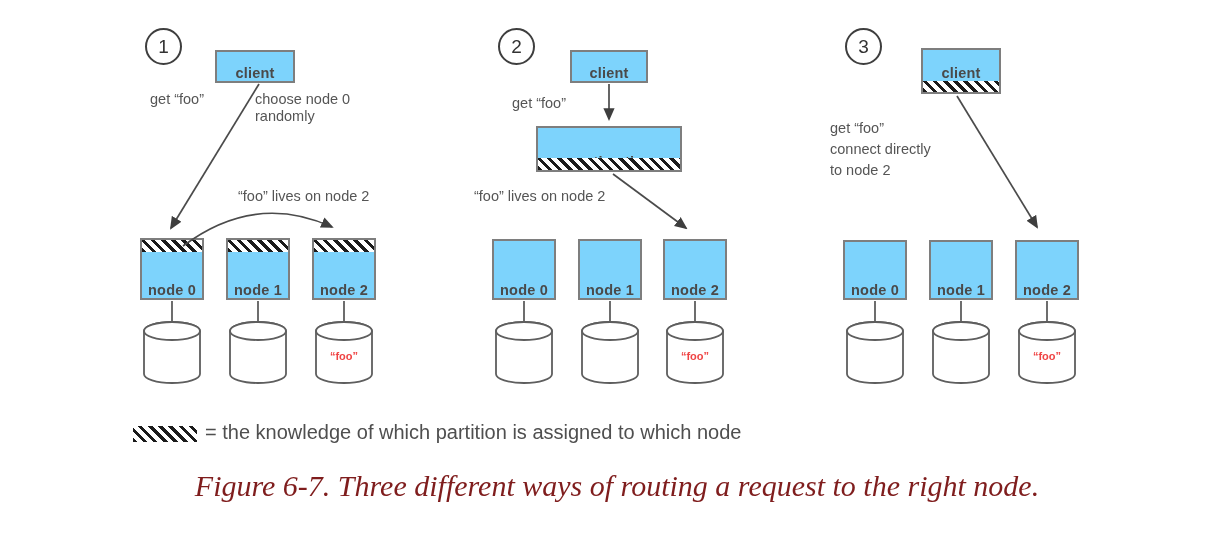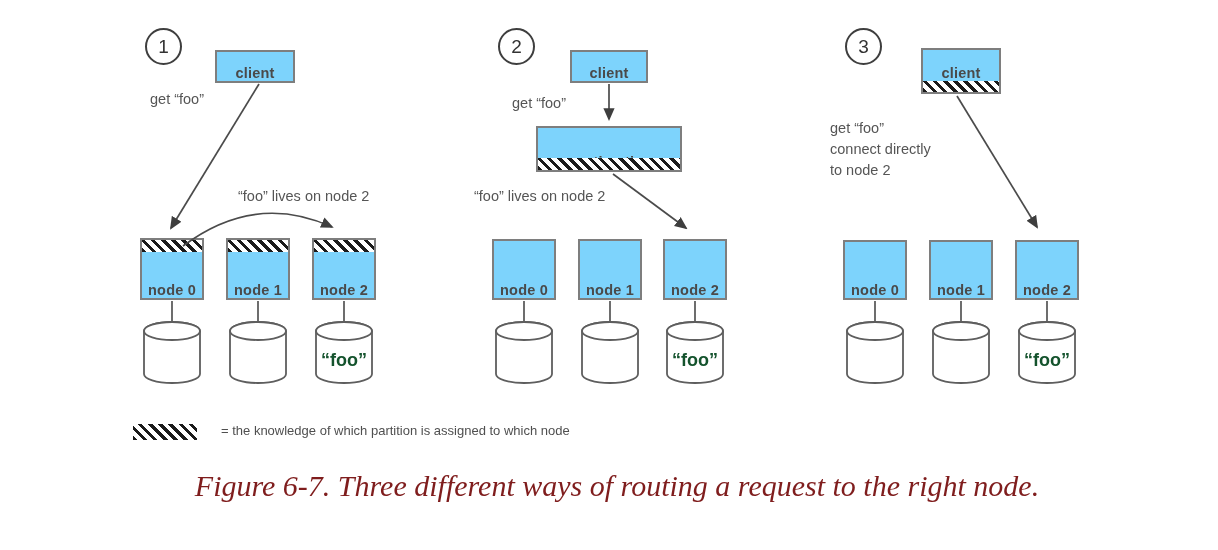--- a/index.html
+++ b/index.html
@@ -24,27 +24,27 @@
     position:absolute; width:33px; height:33px; border:2.5px solid #3e3e3e;
     border-radius:50%; display:flex; align-items:center; justify-content:center;
     font-size:19px; color:#333; background:#fff; z-index:1;
   }
   .note {
     position:absolute; font-size:14.5px; color:#555; line-height:17px;
     white-space:pre-line; z-index:3;
   }
   .note.right { text-align:left; }
   .cyl-label {
-    position:absolute; font-size:18px; color:#14532d; text-align:center;
+    position:absolute; font-size:11px; color:#ef4444; text-align:center;
     z-index:3; font-weight:bold;
   }
   #arrow-layer { position:absolute; left:0; top:0; z-index:2; pointer-events:none; }
   #legend { position:absolute; left:133px; top:421px; display:flex; align-items:center; z-index:3; }
   #legend .swatch { width:64px; height:16px; margin-top:3px; }
-  #legend .legend-text { margin-left:24px; font-size:13px; color:#4f4f4f; }
+  #legend .legend-text { margin-left:8px; font-size:20px; color:#4f4f4f; }
   #caption {
     position:absolute; left:0; top:469px; width:100%; text-align:center;
     font-family:"Liberation Serif", serif; font-style:italic; font-size:30px; color:#7f1d1d;
     z-index:3;
     margin-left:8px;
   }
 </style>
 </head>
 <body>
 
@@ -52,20 +52,22 @@
 
   <div class="num-circle" style="left:145px; top:28px;">
     <span>1</span>
   </div>
 
   <div class="box" style="left:215px; top:50px; width:80px; height:33px;">
     <span class="box-label">client</span>
   </div>
 
   <div class="note right" style="left:150px; top:91px; width:98px;">get “foo”</div>
+  <div class="note" style="left:255px; top:91px; width:130px;">choose node 0
+randomly</div>
   <div class="note" style="left:238px; top:188px; width:160px;">“foo” lives on node 2</div>
 
   <div class="box" style="left:140px; top:238px; width:64px; height:62px;">
     <div class="hatch hatch-strip-top"></div>
     <span class="box-label">node 0</span>
   </div>
   <div class="box" style="left:226px; top:238px; width:64px; height:62px;">
     <div class="hatch hatch-strip-top"></div>
     <span class="box-label">node 1</span>
   </div>

